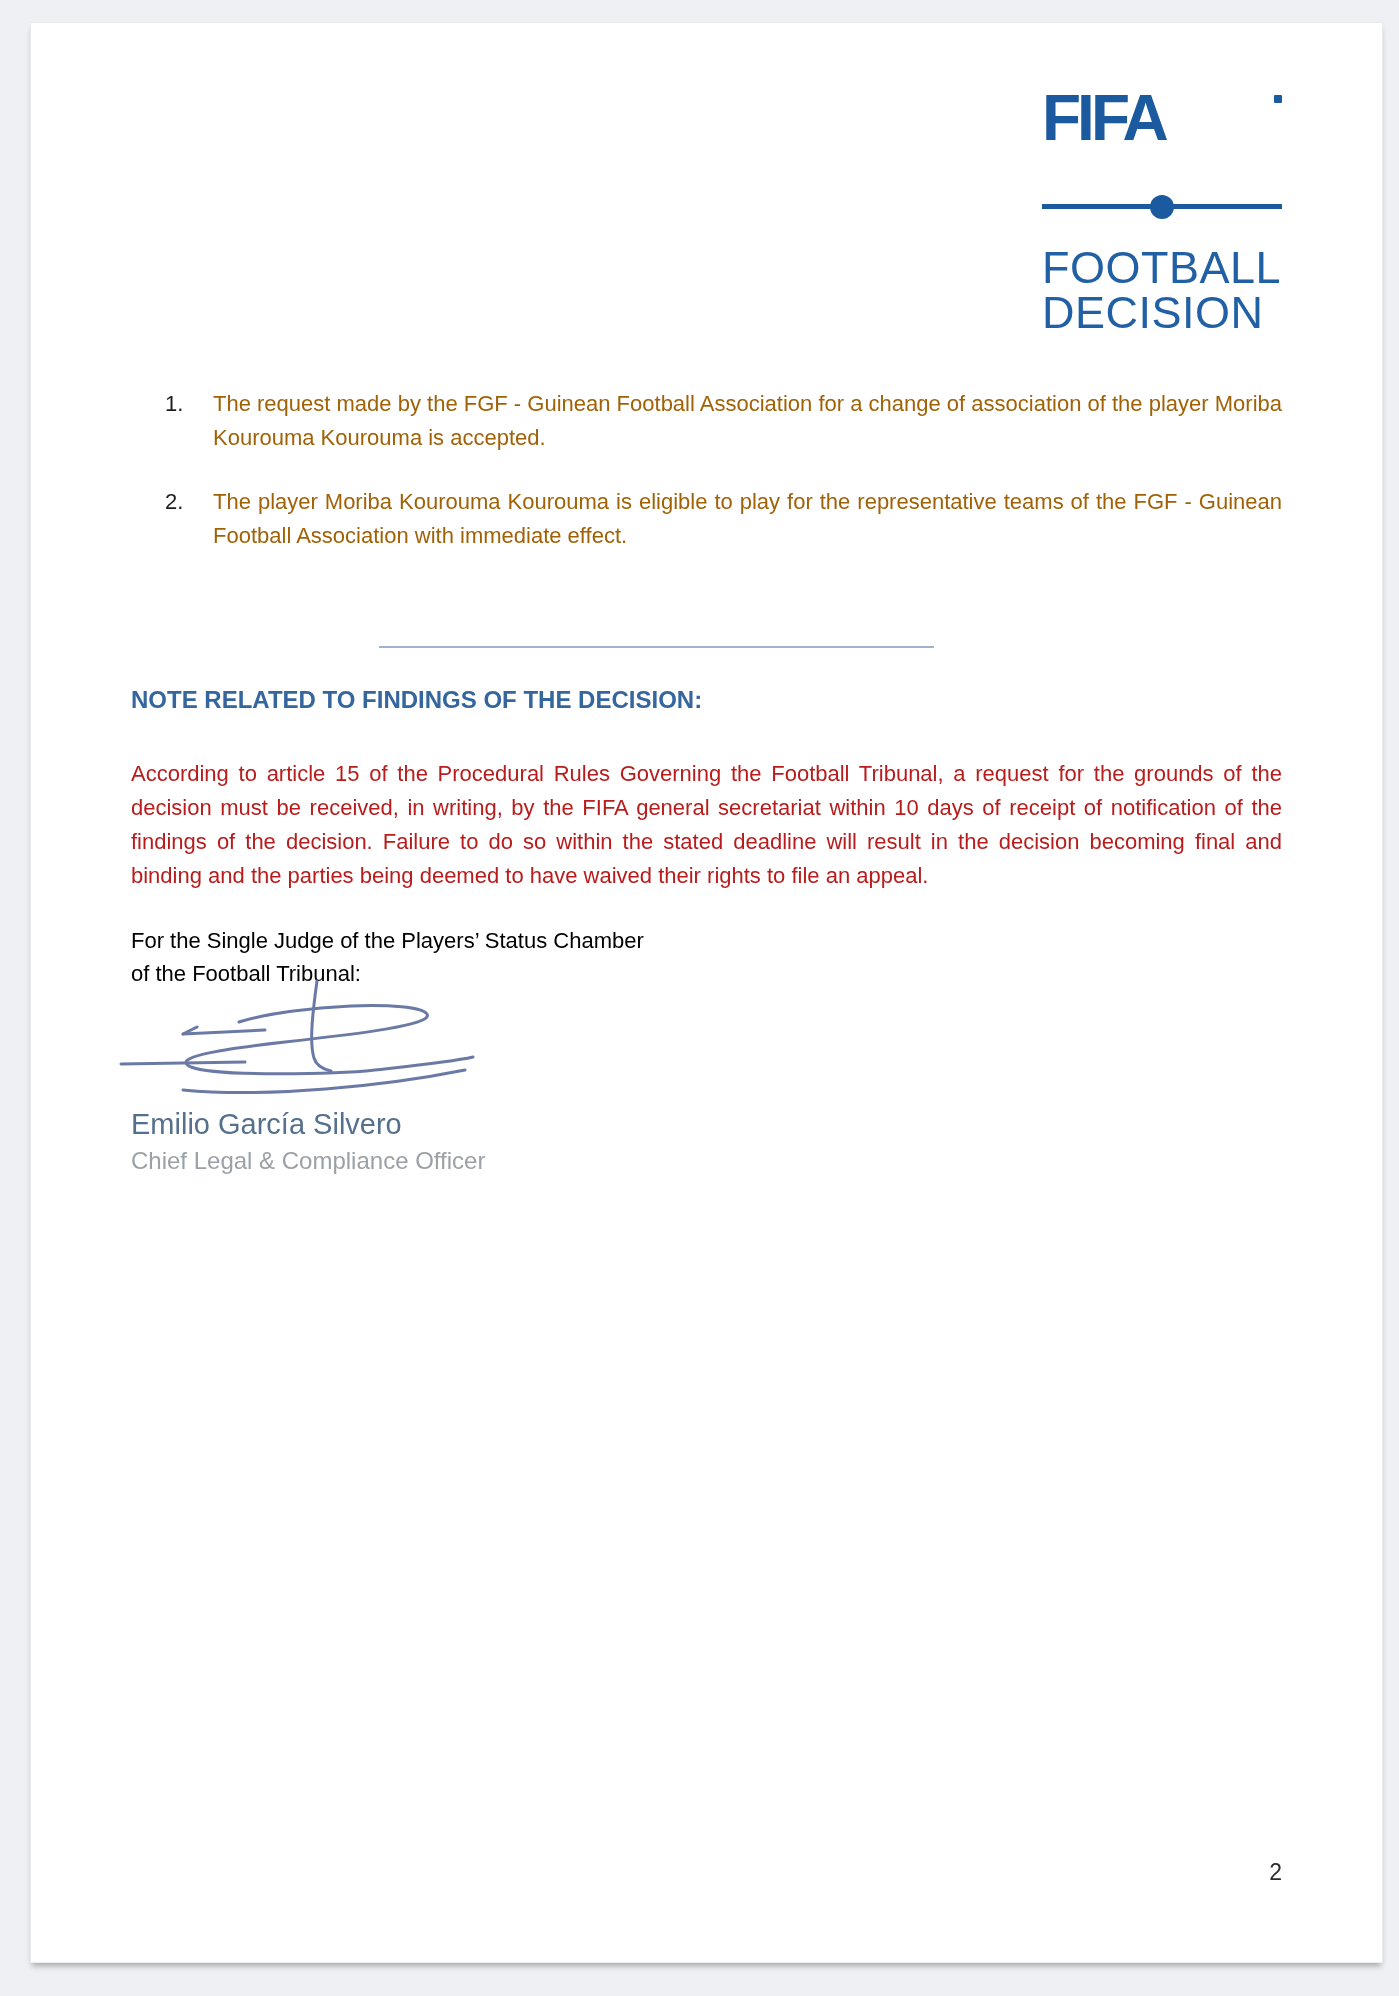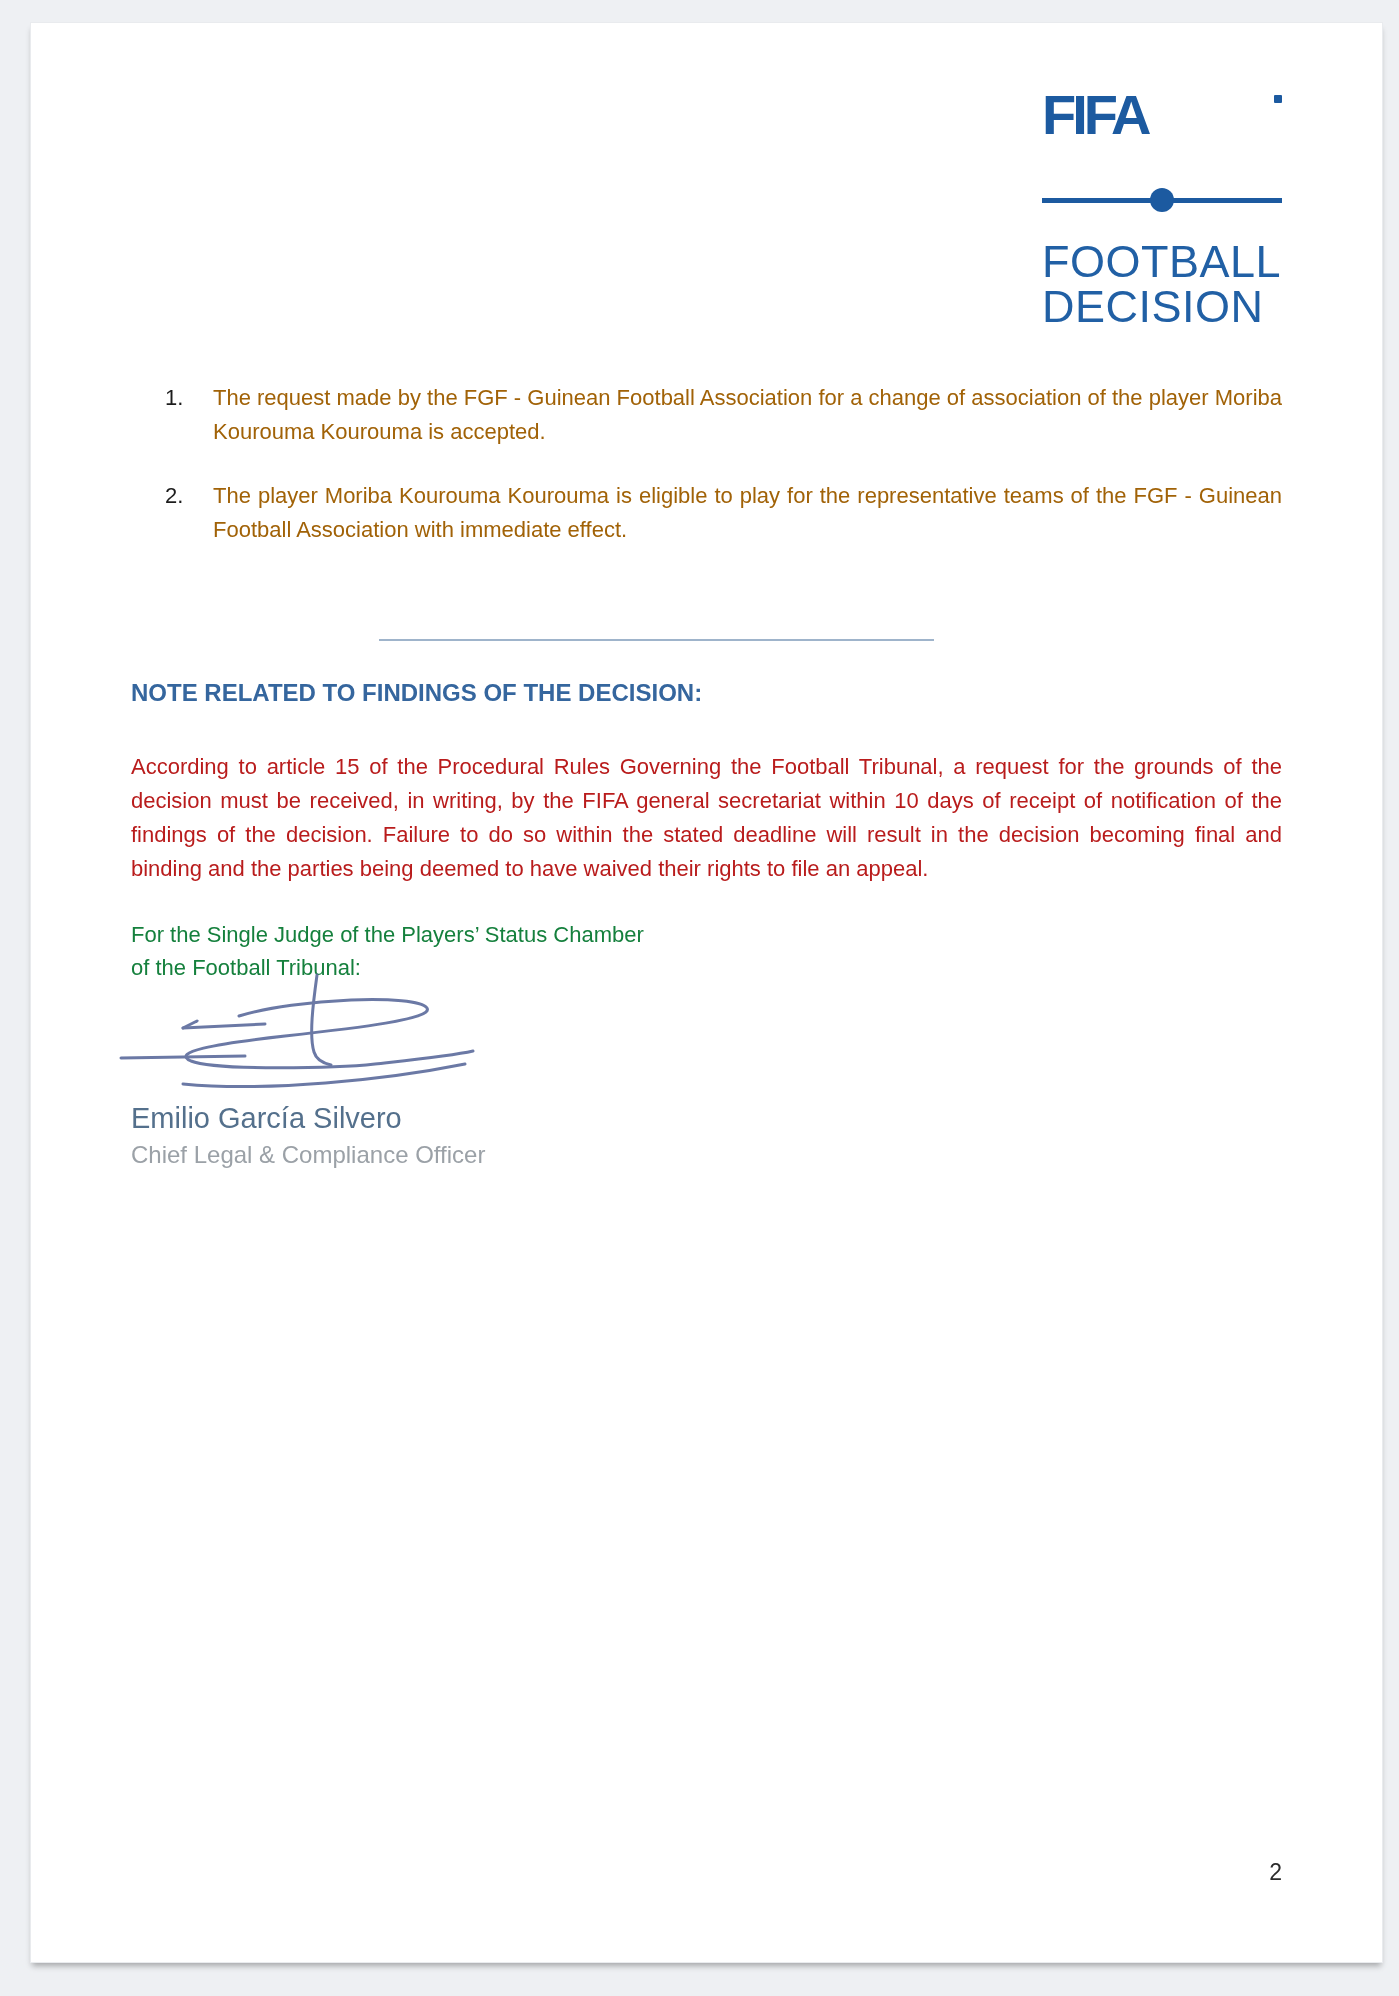--- a/index.html
+++ b/index.html
@@ -28,21 +28,21 @@
 
   
   .logo-block {
     width: fit-content;
     margin-left: auto;
     padding-top: 70px;
   }
   .fifa-word {
     position: relative;
     color: #1c5aa0;
-    font-size: 56px;
+    font-size: 64px;
     font-weight: 800;
     letter-spacing: -4px;
     line-height: 0.80;
     padding-right: 14px;
   }
   .reg-mark {
     position: absolute;
     top: 2px; right: 0;
     width: 8px; height: 8px;
     background: #1c5aa0;
@@ -116,21 +116,21 @@
     margin-top: 43px;
     font-size: 22px;
     line-height: 1.55;
     color: #b91c1c;
     text-align: justify;
   }
   .closing {
     margin-top: 31px;
     font-size: 22px;
     line-height: 1.5;
-    color: #15803d;
+    color: #000000;
   }
   .signature { margin: -12px 0 0 -14px; }
   .signature svg { display: block; }
   .signatory-name {
     margin-top: 2px;
     color: #54708c;
     font-size: 29px;
   }
   .signatory-role {
     margin-top: 6px;

